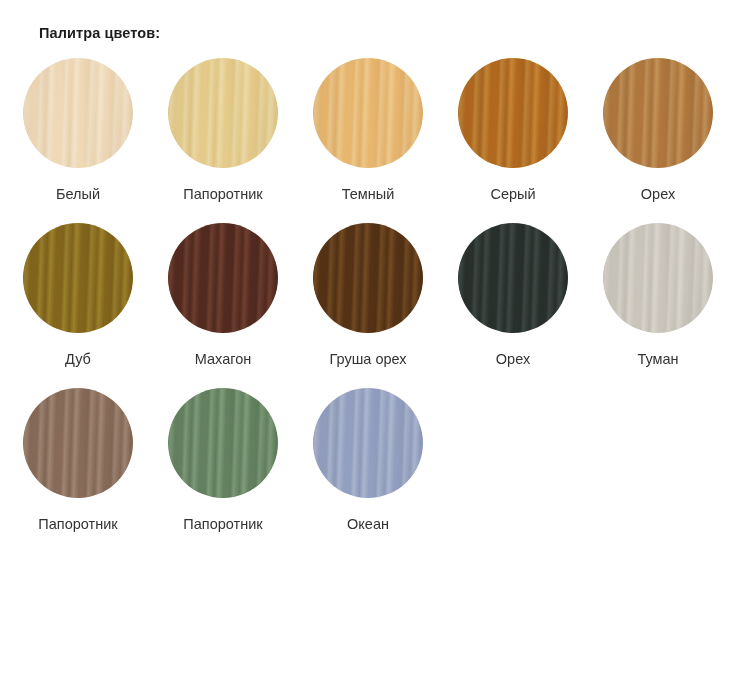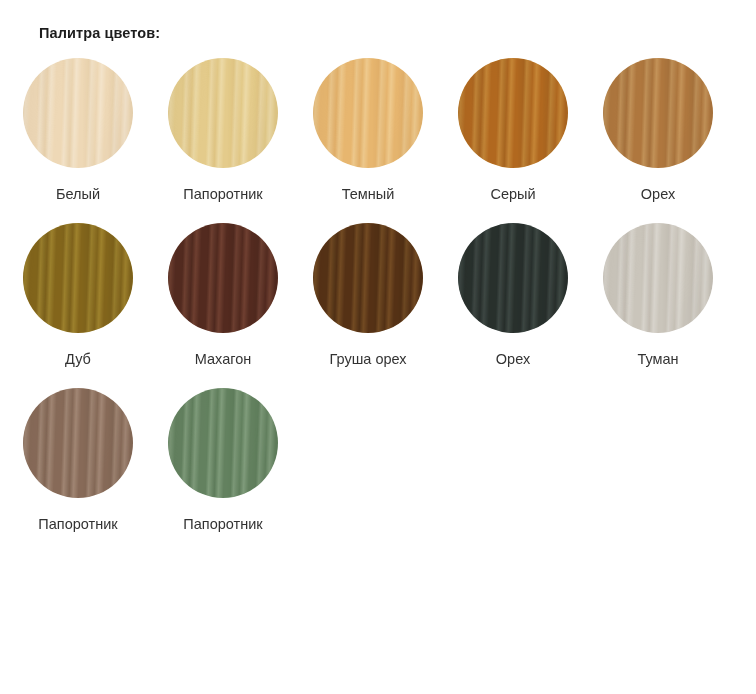--- a/index.html
+++ b/index.html
@@ -193,13 +193,23 @@
     <div class="swatch-cell">
       <div class="swatch-circle-wrap">
         <div class="swatch-circle" style="background: rgb(125, 155, 121);">
           <div class="grain g1" style="background: repeating-linear-gradient(90deg, rgb(99, 127, 96) 0px, rgb(125, 155, 121) 7px, rgb(125, 155, 121) 13px, rgb(99, 127, 96) 21px, rgb(125, 155, 121) 30px, rgb(125, 155, 121) 38px, rgb(99, 127, 96) 46px);"></div>
           <div class="grain g2" style="background: repeating-linear-gradient(92deg, rgba(255, 255, 255, 0) 0px, rgb(153, 178, 146) 4px, rgba(255, 255, 255, 0) 9px, rgba(255, 255, 255, 0) 16px, rgb(153, 178, 146) 19px, rgba(255, 255, 255, 0) 25px);"></div>
           <div class="grain g3" style="background: radial-gradient(circle at 38% 32%, rgba(255, 255, 255, 0.55) 0%, rgba(255, 255, 255, 0) 58%), linear-gradient(100deg, rgba(0, 0, 0, 0.18) 0%, rgba(0, 0, 0, 0) 35%, rgba(0, 0, 0, 0) 68%, rgba(0, 0, 0, 0.16) 100%);"></div>
         </div>
       </div>
       <div class="swatch-label">Папоротник</div>
     </div>
+    <div class="swatch-cell">
+      <div class="swatch-circle-wrap">
+        <div class="swatch-circle" style="background: rgb(170, 181, 207);">
+          <div class="grain g1" style="background: repeating-linear-gradient(90deg, rgb(142, 155, 186) 0px, rgb(170, 181, 207) 7px, rgb(170, 181, 207) 13px, rgb(142, 155, 186) 21px, rgb(170, 181, 207) 30px, rgb(170, 181, 207) 38px, rgb(142, 155, 186) 46px);"></div>
+          <div class="grain g2" style="background: repeating-linear-gradient(92deg, rgba(255, 255, 255, 0) 0px, rgb(197, 205, 225) 4px, rgba(255, 255, 255, 0) 9px, rgba(255, 255, 255, 0) 16px, rgb(197, 205, 225) 19px, rgba(255, 255, 255, 0) 25px);"></div>
+          <div class="grain g3" style="background: radial-gradient(circle at 38% 32%, rgba(255, 255, 255, 0.55) 0%, rgba(255, 255, 255, 0) 58%), linear-gradient(100deg, rgba(0, 0, 0, 0.18) 0%, rgba(0, 0, 0, 0) 35%, rgba(0, 0, 0, 0) 68%, rgba(0, 0, 0, 0.16) 100%);"></div>
+        </div>
+      </div>
+      <div class="swatch-label">Океан</div>
+    </div>
   </div>
 
 </body></html>

